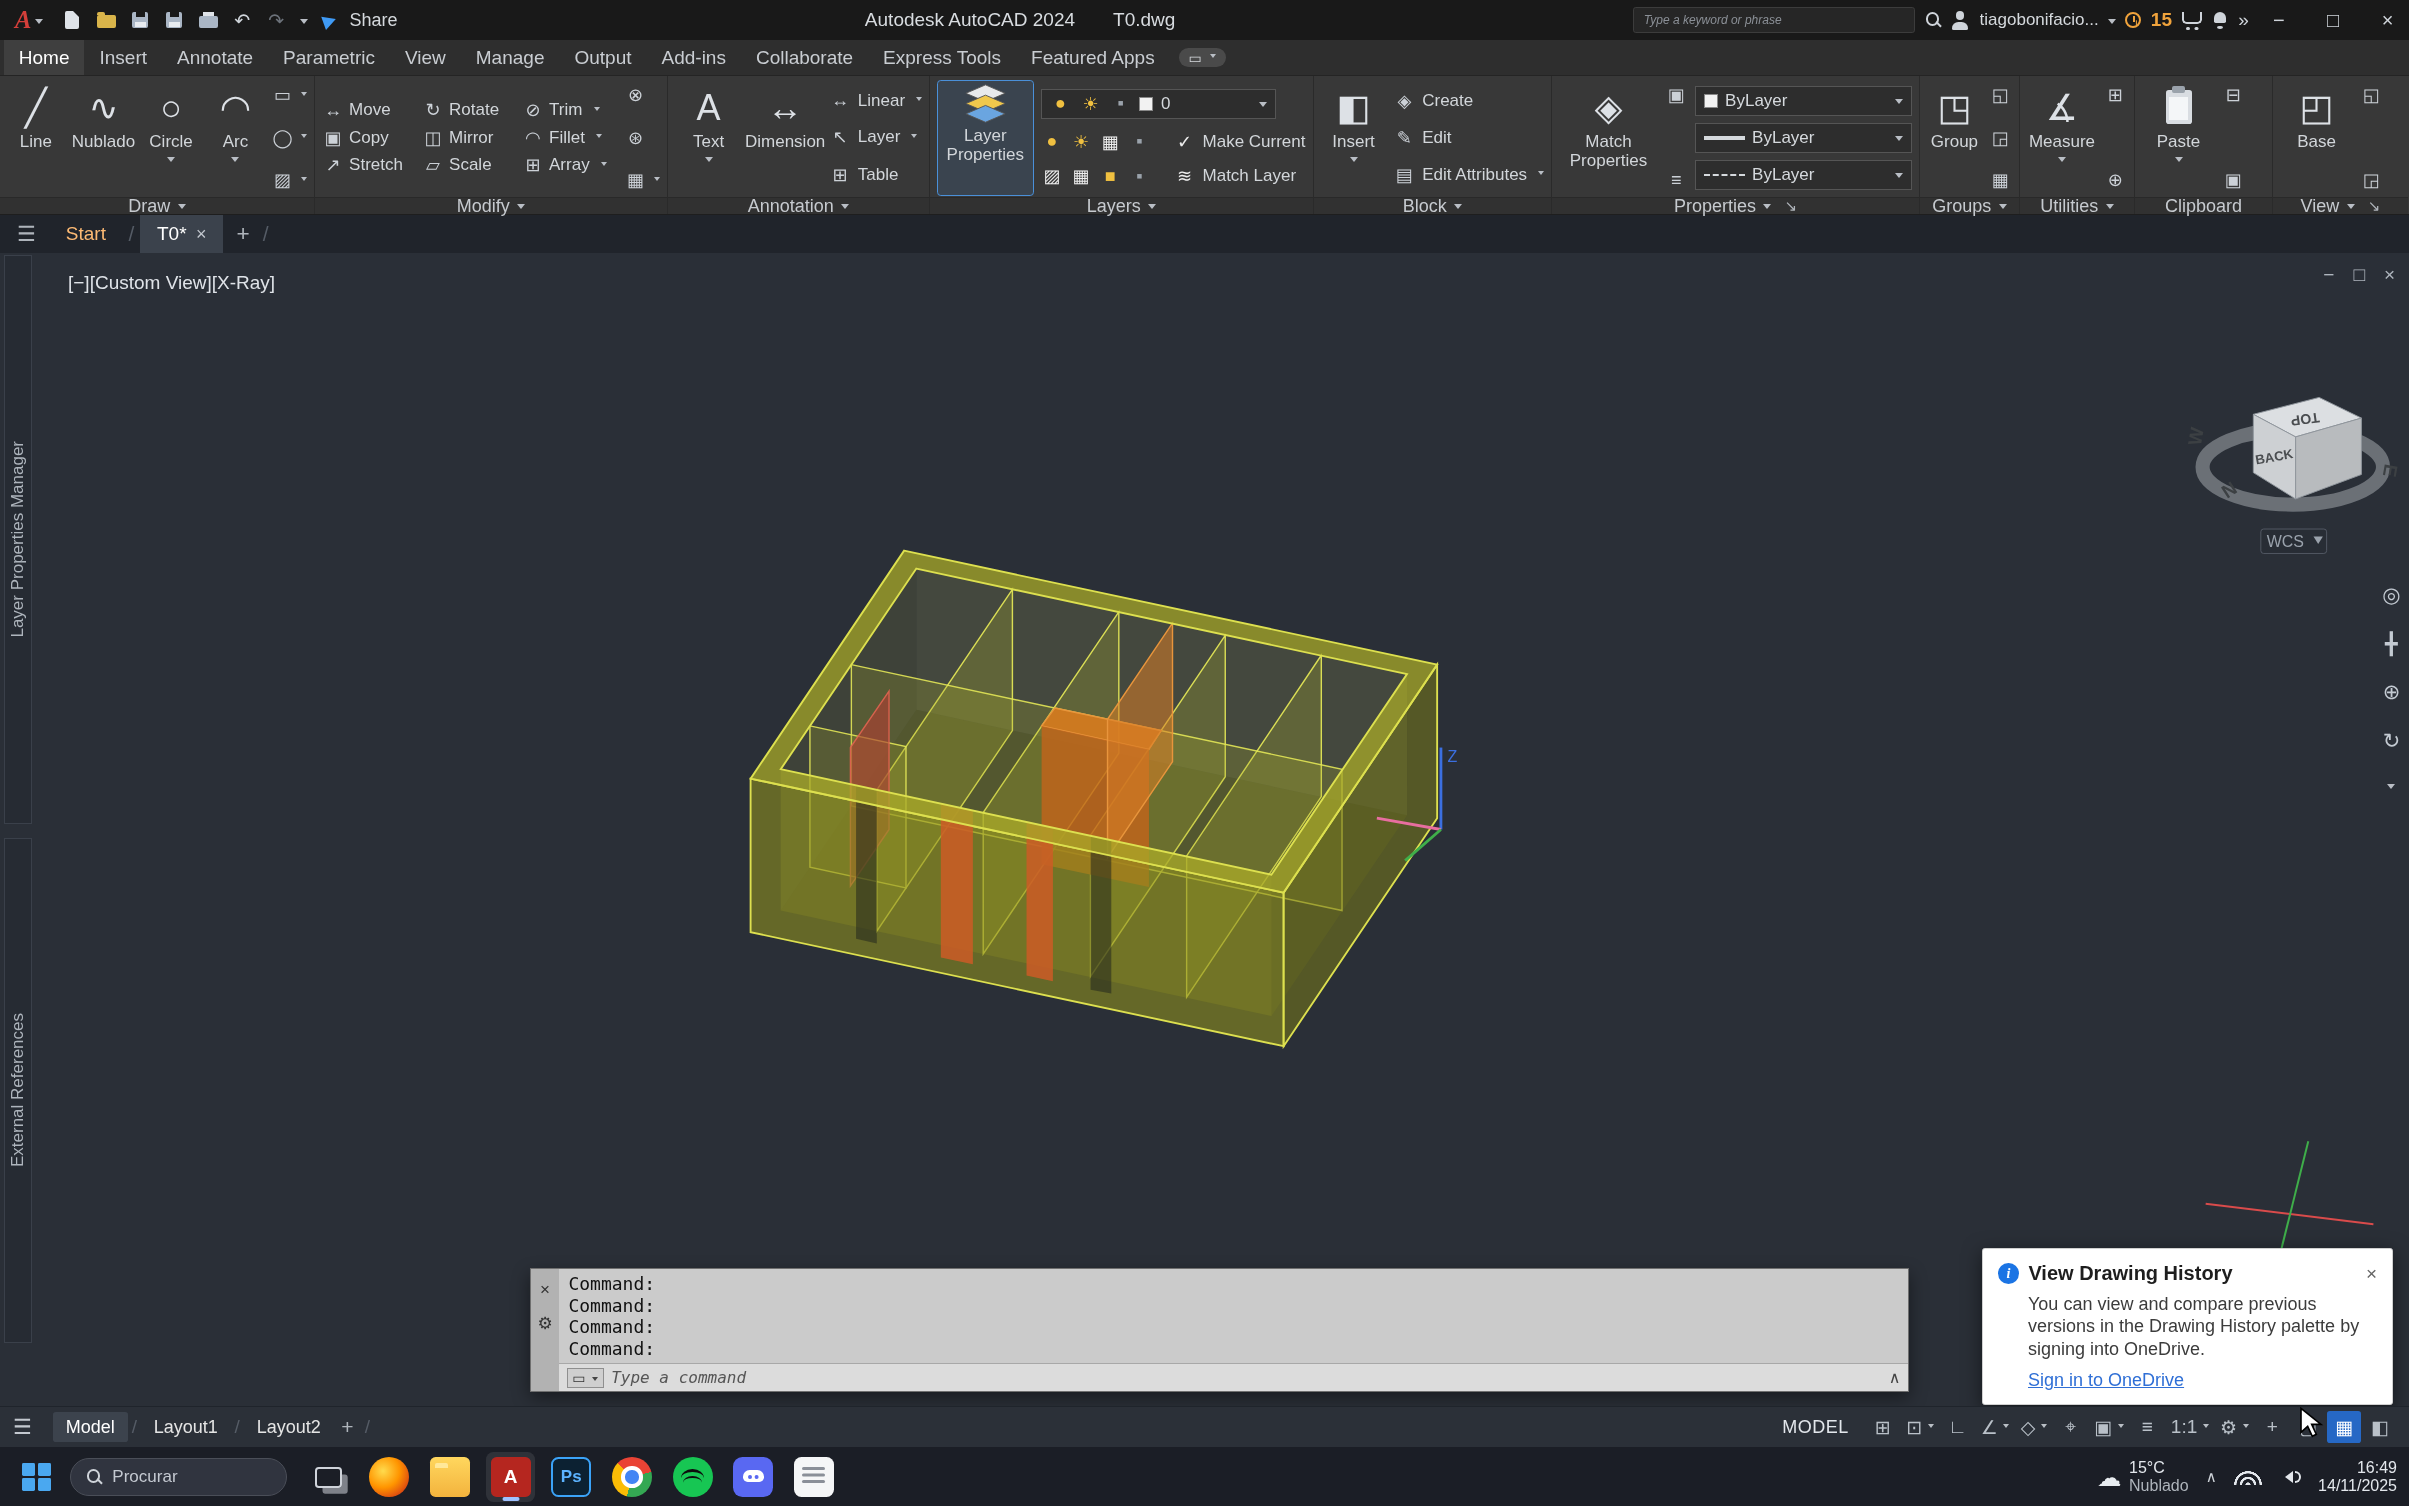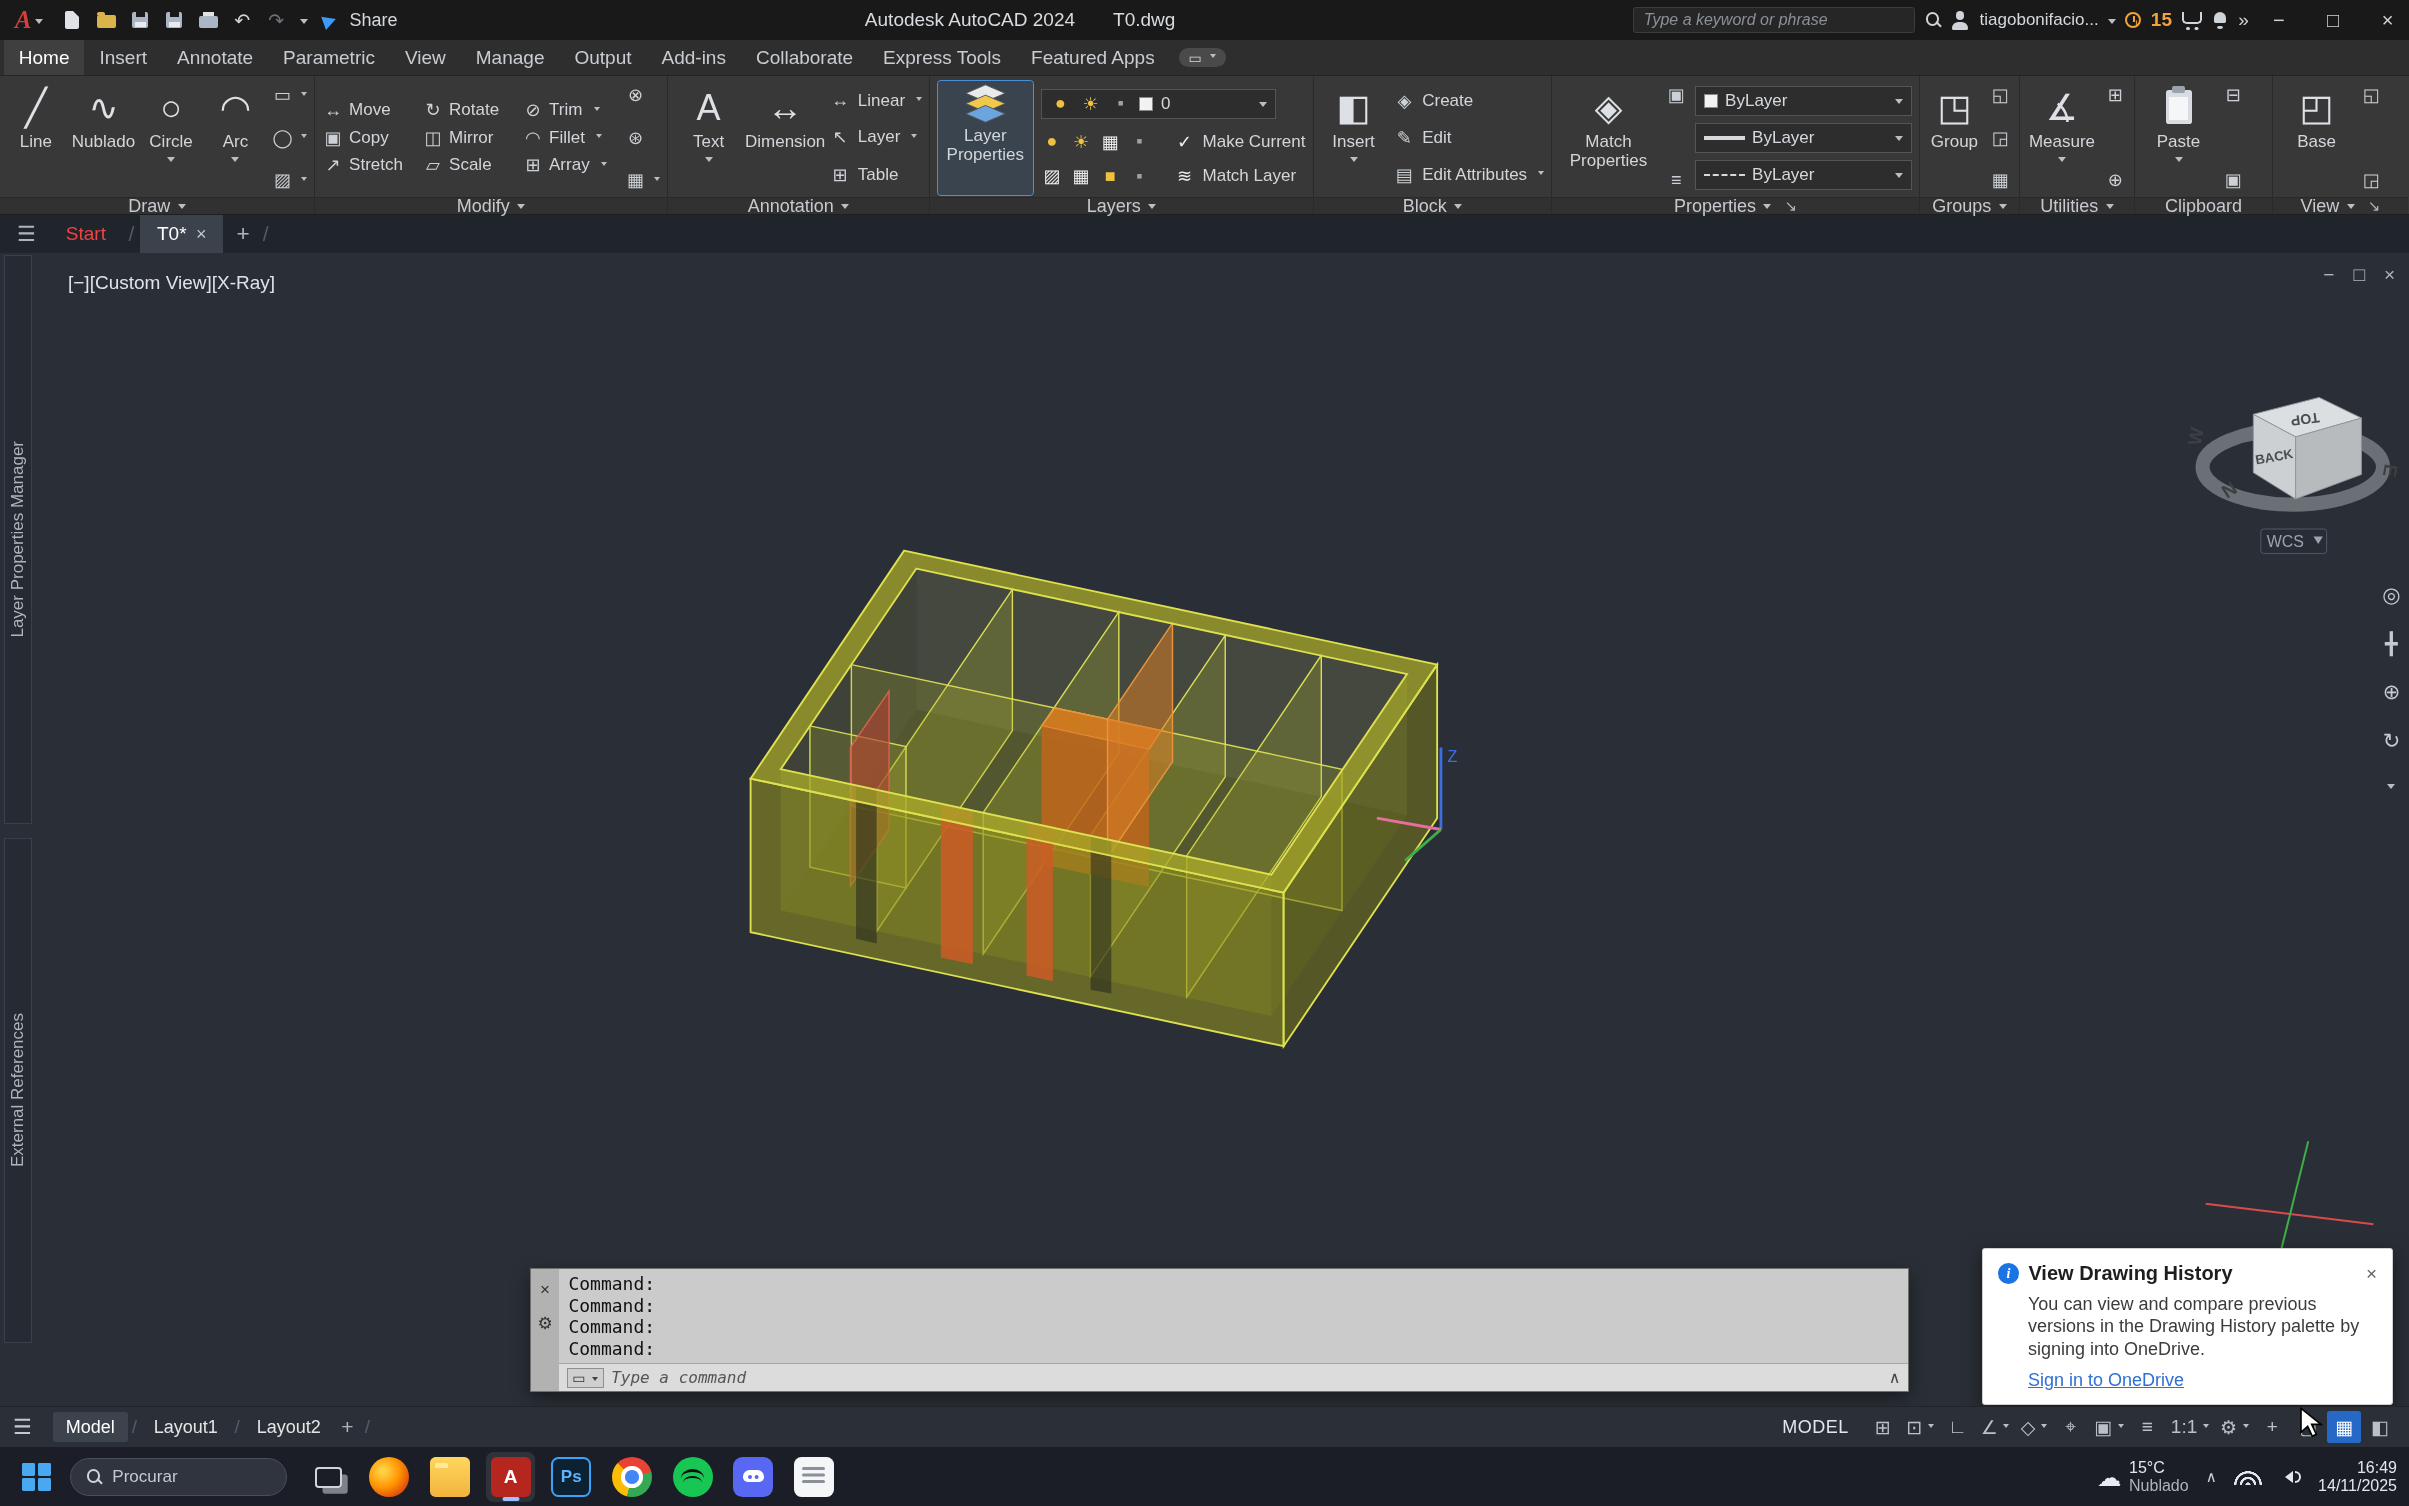--- a/index.html
+++ b/index.html
@@ -24,21 +24,21 @@
   .ic-floppy::before{content:"";position:absolute;top:0;left:3.8px;width:8.5px;height:4.7px;background:#191919}
   .ic-floppy::after{content:"";position:absolute;bottom:0.9px;left:2.8px;width:10.4px;height:5.6px;background:#e8ecf0}
   .ic-printer{width:19px;height:12.2px;background:#aab6c5;border-radius:1.9px;position:relative;margin-top:4.7px}
   .ic-printer::before{content:"";position:absolute;top:-4.7px;left:3.8px;width:11.3px;height:4.7px;background:#dfe3e8}
   .dim{color:#6c727a}
   .share-btn{display:flex;align-items:center;gap:6.6px;padding:0 9.4px;color:#d5d9dd}
   .ic-share{width:0;height:0;border:7.5px solid transparent;border-left:13px solid #3f9af5;transform:rotate(-20deg)}
   .tb-center{flex:1;display:flex;justify-content:center;gap:38px;font-size:19px;color:#d8dce0}
   .tb-right{display:flex;align-items:center;gap:9.4px}
   .searchbox{width:282px;height:26px;background:#262626;border:0.9px solid #3c3c3c;border-radius:2.8px;display:flex;align-items:center;padding:0 9.4px}
-  .searchbox input{width:100%;font-size:16px;font-style:italic}
+  .searchbox input{width:100%;font-size:12px;font-style:italic}
   .searchbox input::placeholder{color:#8b9097;font-style:italic}
   .mag{width:17px;height:17px;position:relative;display:inline-block}
   .mag::before{content:"";position:absolute;width:9.4px;height:9.4px;border:2.4px solid #cfd4da;border-radius:50%;left:0.9px;top:0.9px}
   .mag::after{content:"";position:absolute;width:6.6px;height:2.4px;background:#cfd4da;transform:rotate(45deg);right:0;bottom:2.8px}
   .person{width:19px;height:19px;position:relative}
   .person::before{content:"";position:absolute;left:4.7px;top:0.9px;width:8.5px;height:8.5px;border-radius:50%;background:#cfd4da}
   .person::after{content:"";position:absolute;left:0.9px;bottom:0;width:16px;height:7.5px;border-radius:7.5px 7.5px 1.9px 1.9px;background:#cfd4da}
   .user-name{font-size:17px;color:#d5d9dd;max-width:141px;overflow:hidden;white-space:nowrap}
   .clock{width:16px;height:16px;border:2.4px solid #f0a33c;border-radius:50%;position:relative}
   .clock::after{content:"";position:absolute;left:5.2px;top:2.4px;width:2.4px;height:5.6px;background:#f0a33c;box-shadow:2.4px 3.8px 0 -0.5px #f0a33c}
@@ -86,21 +86,21 @@
   .ltline{width:41px;height:0;border-top:2.8px dashed #d5d9dd}
   .yel{color:#f0c040}.gry{color:#9aa2ab}.wht{color:#eee}
   .lay-svg{display:block}
   .ic-clip{width:26px;height:34px;background:#d9dde2;border-radius:2.8px;position:relative;margin:7.5px 0}
   .ic-clip::before{content:"";position:absolute;top:-3.8px;left:6.6px;width:13px;height:6.6px;background:#9aa2ab;border-radius:1.9px}
   .ic-clip::after{content:"";position:absolute;top:6.6px;left:3.8px;width:19px;height:23.5px;background:#f4f6f8}
 
   
   .doctabs{height:38px;background:#20242b;display:flex;align-items:center;gap:5.6px;padding:0 9.4px}
   .dmenu{color:#aeb4bb;font-size:21px;padding:0 7.5px}
-  .dtab{height:100%;display:flex;align-items:center;gap:9.4px;padding:0 17px;font-size:19px;color:#ef4444}
+  .dtab{height:100%;display:flex;align-items:center;gap:9.4px;padding:0 17px;font-size:19px;color:#fdba74}
   .dtab.active{background:#3b424c;color:#fff}
   .dclose{color:#c3c8cf;font-size:18px}
   .dsep{color:#555c66;font-size:21px}
   .dplus{color:#aeb4bb;font-size:22.6px;padding:0 7.5px}
 
   
   .viewport{height:1153px;position:relative;background:#2a2f37;overflow:hidden}
   .model{position:absolute;inset:0;width:100%;height:100%;pointer-events:none}
   .vp-label{position:absolute;left:68px;top:19px;font-size:19px;color:#dfe3e8}
   .vp-ctrl{position:absolute;right:15px;top:11.3px;display:flex;gap:19px;color:#aeb5bd;font-size:19px}

